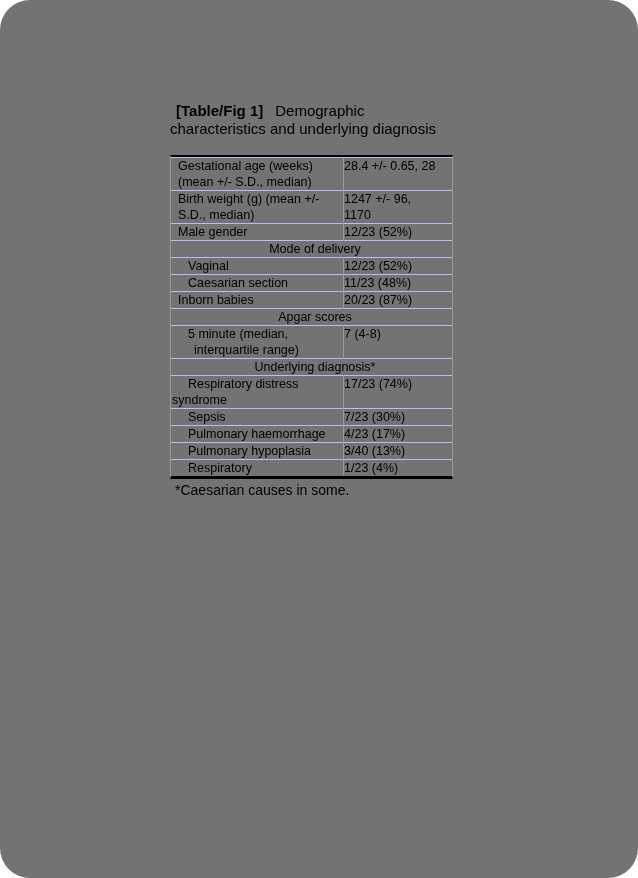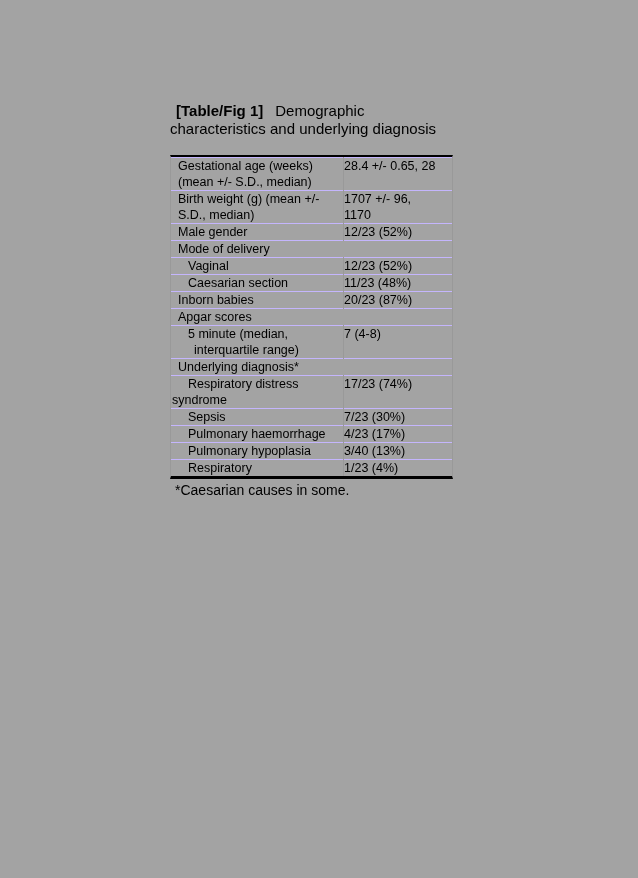--- a/index.html
+++ b/index.html
@@ -1,23 +1,24 @@
 <!DOCTYPE html>
 <html><head>
 <meta charset="utf-8">
 <style>
   html, body { margin: 0; padding: 0; background: #ffffff; }
   .canvas {
     position: relative;
     width: 638px;
     height: 878px;
-    background: #a3a3a3;
+    background: #737373;
     font-family: "Liberation Sans", sans-serif;
     color: #000000;
     overflow: hidden;
+    border-radius: 30px;
   }
 
   
   .title {
     position: absolute;
     left: 170px;
     top: 102px;
     width: 300px;
     font-size: 15px;
     line-height: 18px;
@@ -46,21 +47,21 @@
     font-size: 12.5px;
     line-height: 16px;
     color: #000;
   }
   table.demo td {
     vertical-align: top;
     padding: 0;
     border-top: 1px solid #c4b5fd;
   }
   td.c-label { width: 172px; border-right: 1px solid #999999; }
-  td.c-label.span { border-right: none; }
+  td.c-label.span { border-right: none; text-align: center; }
   td.c-value { padding-left: 5px; }
   .line { white-space: nowrap; }
   .ind0 { padding-left: 1px; }
   .ind1 { padding-left: 7px; }
   .ind2 { padding-left: 17px; }
   .ind3 { padding-left: 23px; }
 
   
   .footnote {
     position: absolute;
@@ -94,21 +95,21 @@
             <td class="c-value">
               <div class="line">28.4 +/- 0.65, 28</div>
             </td>
           </tr>
           <tr>
             <td class="c-label">
               <div class="line ind1">Birth weight (g) (mean +/-</div>
               <div class="line ind1">S.D., median)</div>
             </td>
             <td class="c-value">
-              <div class="line">1707 +/- 96,</div>
+              <div class="line">1247 +/- 96,</div>
               <div class="line">1170</div>
             </td>
           </tr>
           <tr>
             <td class="c-label">
               <div class="line ind1">Male gender</div>
             </td>
             <td class="c-value">
               <div class="line">12/23 (52%)</div>
             </td>

